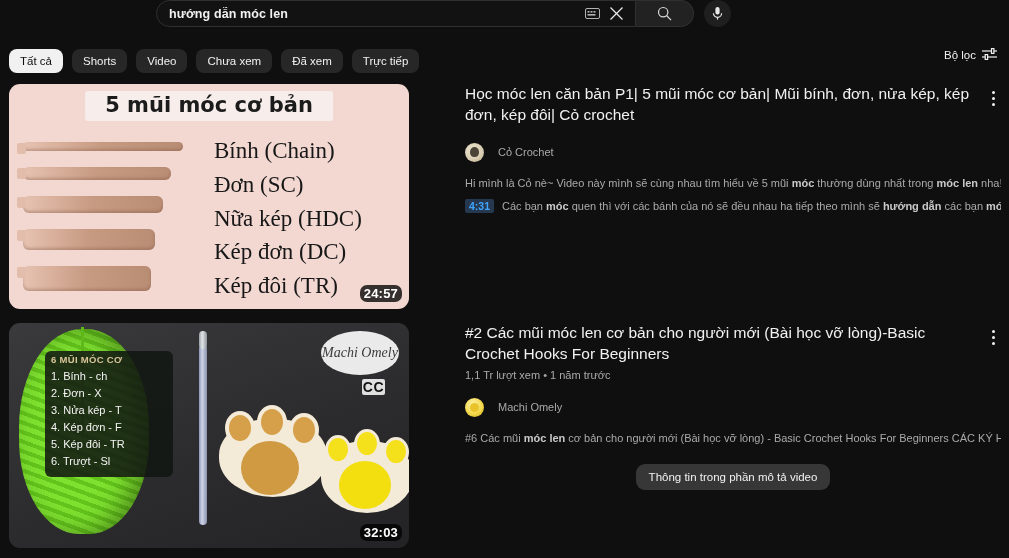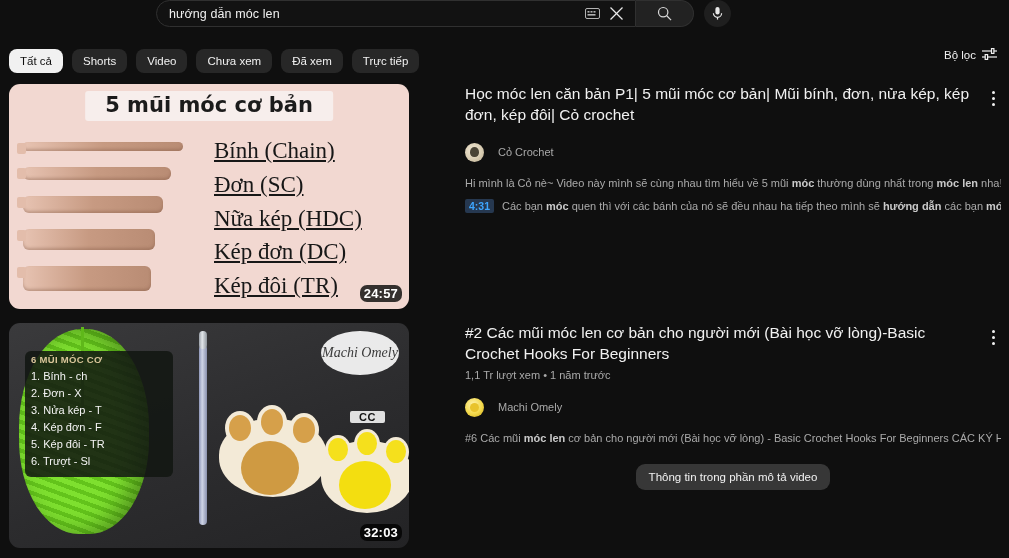--- a/index.html
+++ b/index.html
@@ -19,20 +19,21 @@
     display: flex;
     align-items: center;
   }
   .search-wrap {
     position: absolute;
     left: 156px;
     top: 0px;
     height: 27px;
     display: flex;
     align-items: center;
+    font-weight: bold;
   }
   .search-box {
     display: flex;
     align-items: center;
     height: 27px;
     width: 480px;
     border: 1px solid #303030;
     border-radius: 14px 0 0 14px;
     background: #121212;
     padding-left: 12px;
@@ -136,26 +137,25 @@
     font-size: 13px;
     font-weight: bold;
     padding: 1px 4px;
     border-radius: 7px;
     letter-spacing: .2px;
   }
   .cc-badge {
     position: absolute;
     background: #e0e0e0;
     color: #111;
-    font-size: 11px;
+    font-size: 14px;
     font-weight: bold;
-    padding: 0px 9px;
+    padding: 0px 1px;
     border-radius: 2px;
     letter-spacing: .5px;
-    margin-top: 32px;
   }
 
   
   .t1 { background: #f2d8d1; }
   .t1 .banner {
     position: absolute;
     top: 7px; left: 50%;
     transform: translateX(-50%);
     background: #f7eeec;
     padding: 2px 20px 4px 20px;
@@ -193,21 +193,20 @@
   .t1 .stitch.s3 { height: 17px; width: 140px; }
   .t1 .stitch.s4 { height: 21px; width: 132px; }
   .t1 .stitch.s5 { height: 25px; width: 128px; }
   .t1 .terms {
     position: absolute;
     left: 205px; top: 50px;
     font-family: "Liberation Serif", serif;
     font-size: 23px;
     color: #171717;
     line-height: 1.47;
-    text-decoration: underline;
   }
 
   
   .t2 { background: linear-gradient(160deg,#3a3a3c 0%, #2c2c2e 55%, #232325 100%); }
   .t2 .yarn {
     position: absolute;
     left: 10px; top: 6px;
     width: 130px; height: 205px;
     border-radius: 48% 48% 46% 46%;
     background: repeating-linear-gradient(20deg, #7ee02f 0 5px, #63c41b 5px 9px);
@@ -215,22 +214,22 @@
   }
   .t2 .yarn::after{
     content:"";
     position:absolute; left:48%; top:-2px;
     width:40px; height:110px;
     border-left:3px solid #5fb81a;
     border-radius:0 0 30px 0;
   }
   .t2 .listbox {
     position: absolute;
-    left: 16px; top: 28px;
-    width: 148px;
+    left: 36px; top: 28px;
+    width: 128px;
     background: rgba(18,22,18,.86);
     border-radius: 6px;
     padding: 3px 6px 7px 6px;
   }
   .t2 .listhead {
     font-size: 9.5px;
     font-weight: bold;
     color: #d9c69a;
     letter-spacing: .3px;
     margin-bottom: 3px;

